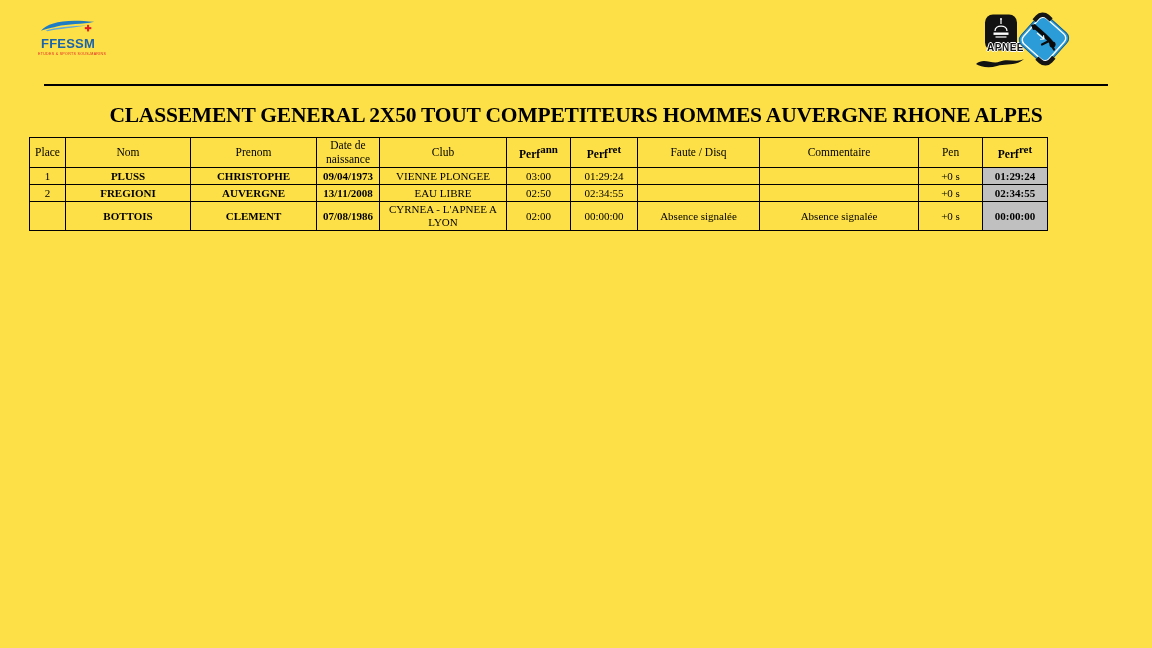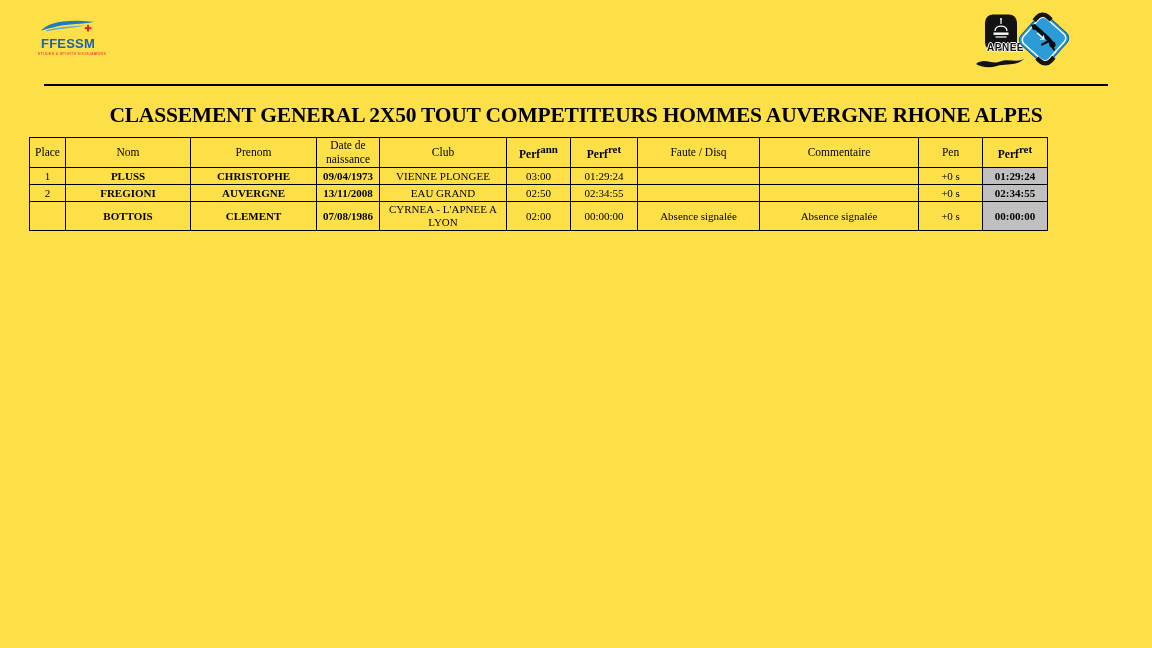--- a/index.html
+++ b/index.html
@@ -145,21 +145,21 @@
         <td></td>
         <td></td>
         <td>+0 s</td>
         <td class="c-final" style="background: rgb(192, 192, 192);">01:29:24</td>
       </tr>
       <tr class="r-s">
         <td>2</td>
         <td class="c-bold">FREGIONI</td>
         <td class="c-bold">AUVERGNE</td>
         <td class="c-bold">13/11/2008</td>
-        <td>EAU GRAND</td>
+        <td>EAU LIBRE</td>
         <td>02:50</td>
         <td>02:34:55</td>
         <td></td>
         <td></td>
         <td>+0 s</td>
         <td class="c-final" style="background: rgb(192, 192, 192);">02:34:55</td>
       </tr>
       <tr class="r-m2">
         <td></td>
         <td class="c-bold">BOTTOIS</td>

